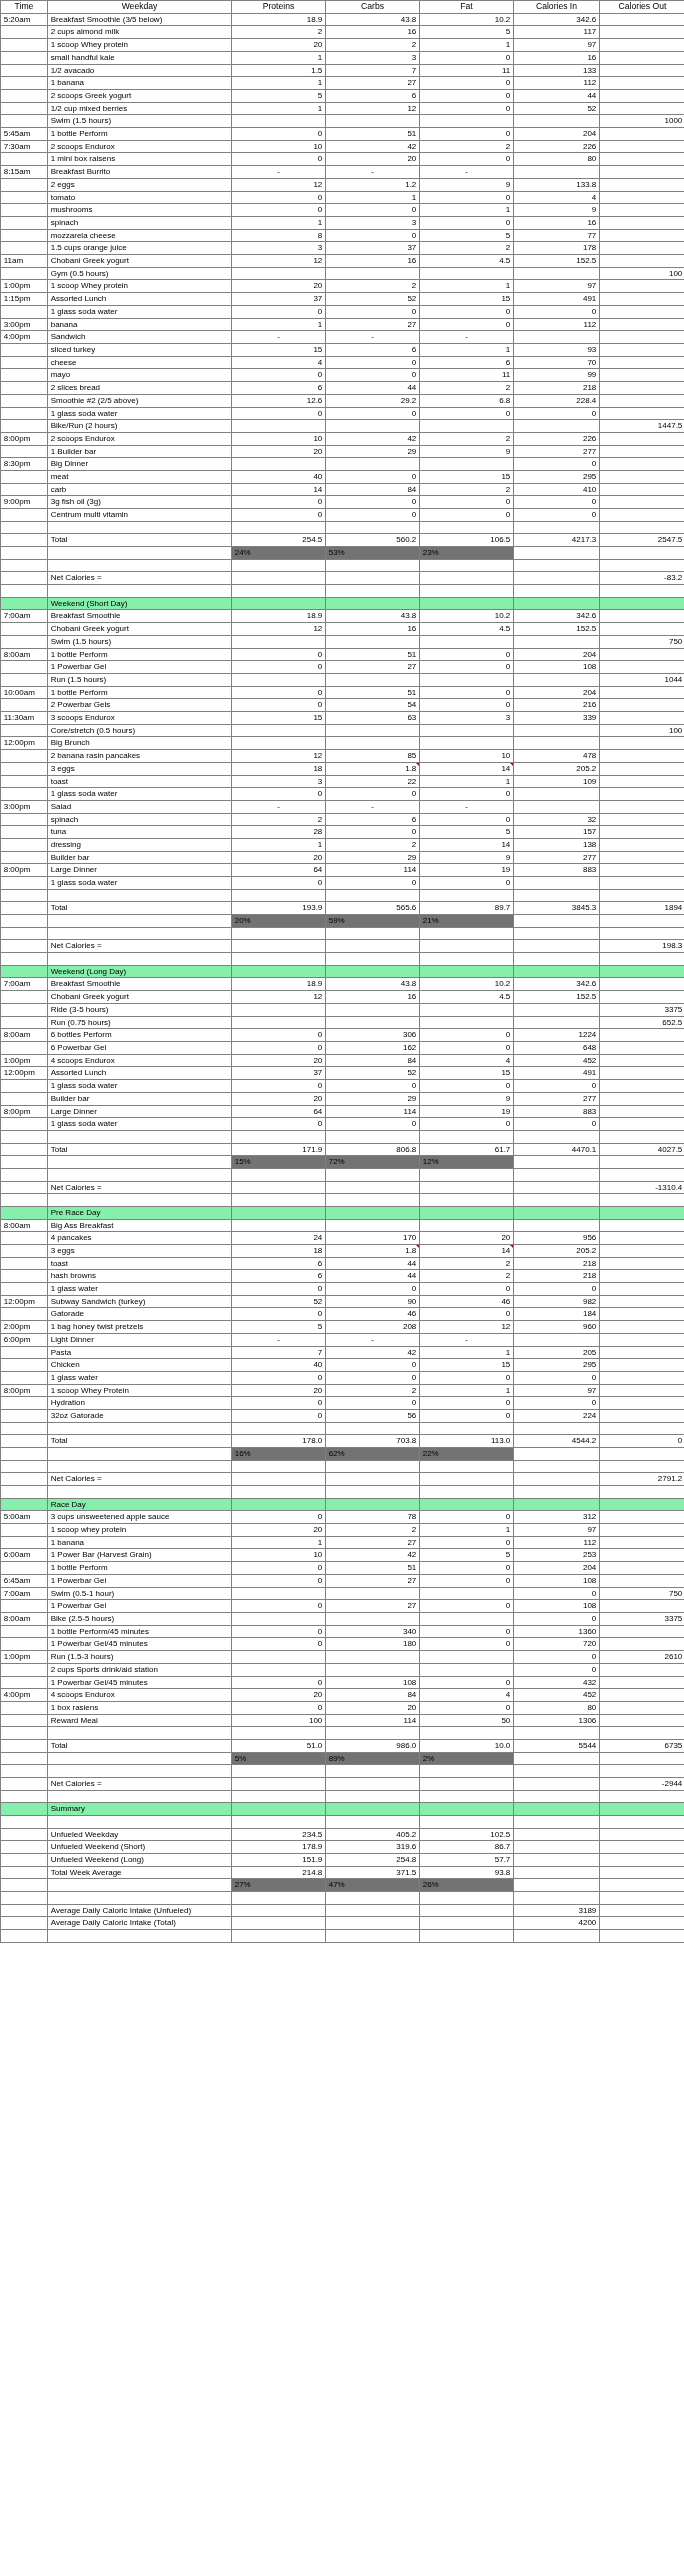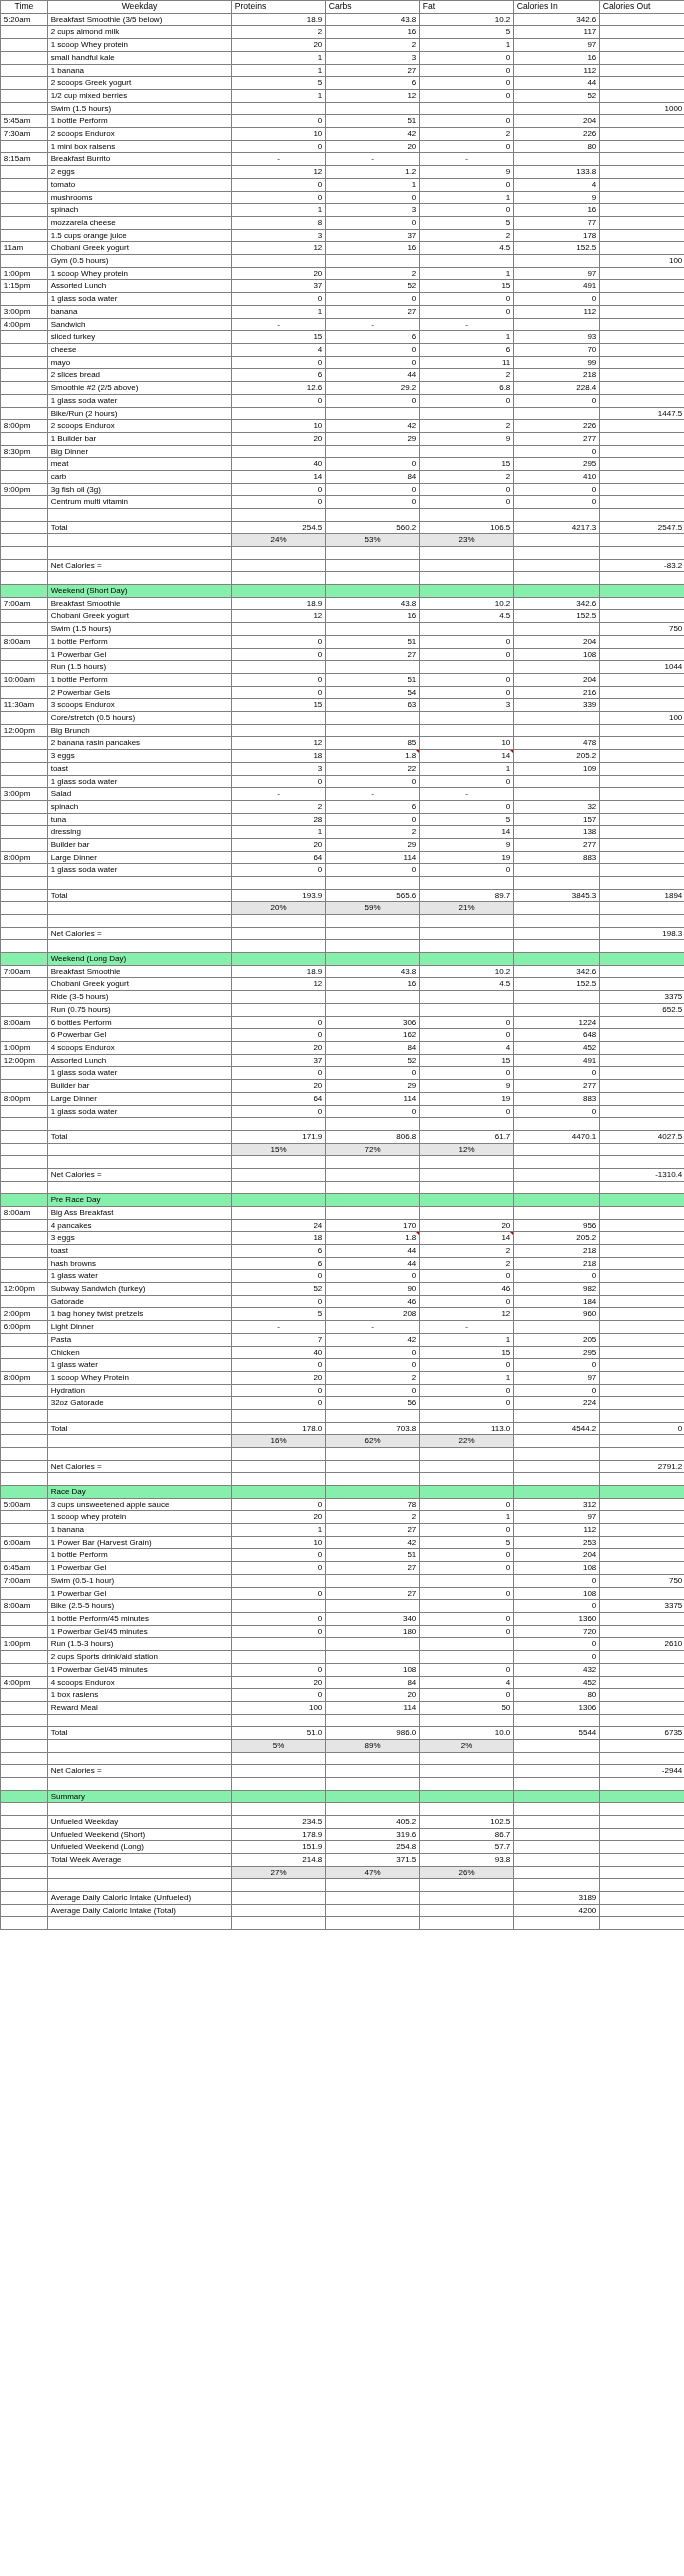--- a/index.html
+++ b/index.html
@@ -33,35 +33,36 @@
   col.c-time    { width: 47px; }
   col.c-item    { width: 184px; }
   col.c-prot    { width: 94px; }
   col.c-carb    { width: 94px; }
   col.c-fat     { width: 94px; }
   col.c-calin   { width: 86px; }
   col.c-calout  { width: 86px; }
 
   .hdr td {
     font-weight: bold;
+    text-align: center;
     font-size: 8.6px;
     border-top: 0.9px solid #808080;
     border-bottom: 1.8px solid #404040;
   }
   .hdr td.left { text-align: center; }
 
   .num { text-align: right; }
   .dash { text-align: center; }
   .indent { padding-left: 12.6px; }
   .bold { font-weight: bold; }
   .section td {
     background: #86efac;
     font-weight: bold;
   }
-  .yellow { background: #e5e5e5; font-weight: bold; text-align: center; }
+  .yellow { background: #737373; font-weight: bold; text-align: left; }
   .totalrow td { font-weight: bold; }
   .blank td { }
   .comment { position: relative; }
   .comment::after {
     content: "";
     position: absolute;
     top: 0; right: 0;
     border-left: 3.6px solid transparent;
     border-top: 3.6px solid #c00000;
   }
@@ -120,20 +121,29 @@
         <td></td>
         <td class="indent">small handful kale</td>
         <td class="num">1</td>
         <td class="num">3</td>
         <td class="num">0</td>
         <td class="num">16</td>
         <td class="num"></td>
       </tr>
       <tr>
         <td></td>
+        <td class="indent">1/2 avacado</td>
+        <td class="num">1.5</td>
+        <td class="num">7</td>
+        <td class="num">11</td>
+        <td class="num">133</td>
+        <td class="num"></td>
+      </tr>
+      <tr>
+        <td></td>
         <td class="indent">1 banana</td>
         <td class="num">1</td>
         <td class="num">27</td>
         <td class="num">0</td>
         <td class="num">112</td>
         <td class="num"></td>
       </tr>
       <tr>
         <td></td>
         <td class="indent">2 scoops Greek yogurt</td>

